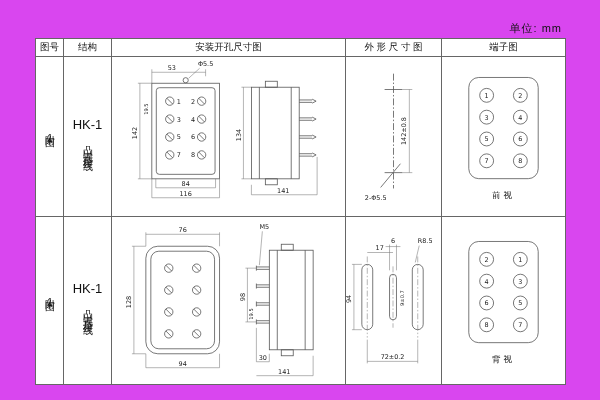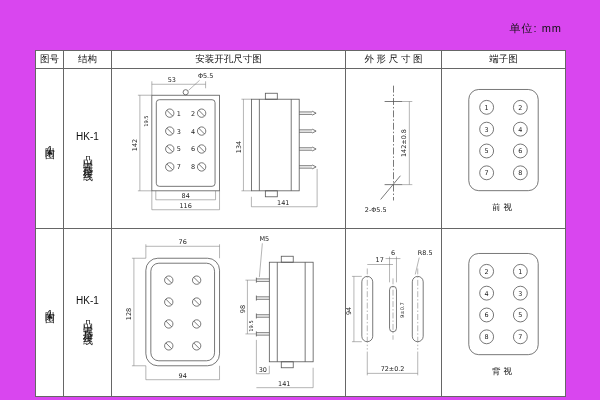--- a/index.html
+++ b/index.html
@@ -14,34 +14,33 @@
     position:absolute; top:21px; right:38px;
     font-size:11px; color:#111; letter-spacing:1px;
   }
   .tbl {
     position:absolute; left:35px; top:38px;
     display:grid;
     grid-template-columns:28px 48px 234px 96px 124px;
     grid-template-rows:18px 160px 168px;
     border-left:1px solid #666; border-top:1px solid #666;
     background:#fff;
-    margin-top:12px;
   }
   .cell {
     border-right:1px solid #666; border-bottom:1px solid #666;
     position:relative; display:flex; align-items:center; justify-content:center;
     overflow:hidden;
   }
   .head { font-size:9.5px; color:#111; white-space:nowrap; }
   .vtext {
     writing-mode:vertical-lr; text-orientation:upright;
     font-size:10px; letter-spacing:3px; color:#111;
   }
   .struct-cell { flex-direction:column; gap:6px; }
-  .model { font-size:10px; color:#111; }
+  .model { font-size:13px; color:#111; }
   svg { display:block; }
   svg text {
     fill:#222; font-size:6.5px; text-anchor:middle;
     font-family:"DejaVu Sans","Liberation Sans",sans-serif;
   }
   svg text.small { font-size:5.2px; }
   svg text.cap { font-size:8.5px; letter-spacing:3px; fill:#111; }
   .ln { stroke:#555; stroke-width:0.8; fill:none; }
   .thin { stroke:#777; stroke-width:0.55; fill:none; }
 </style>

